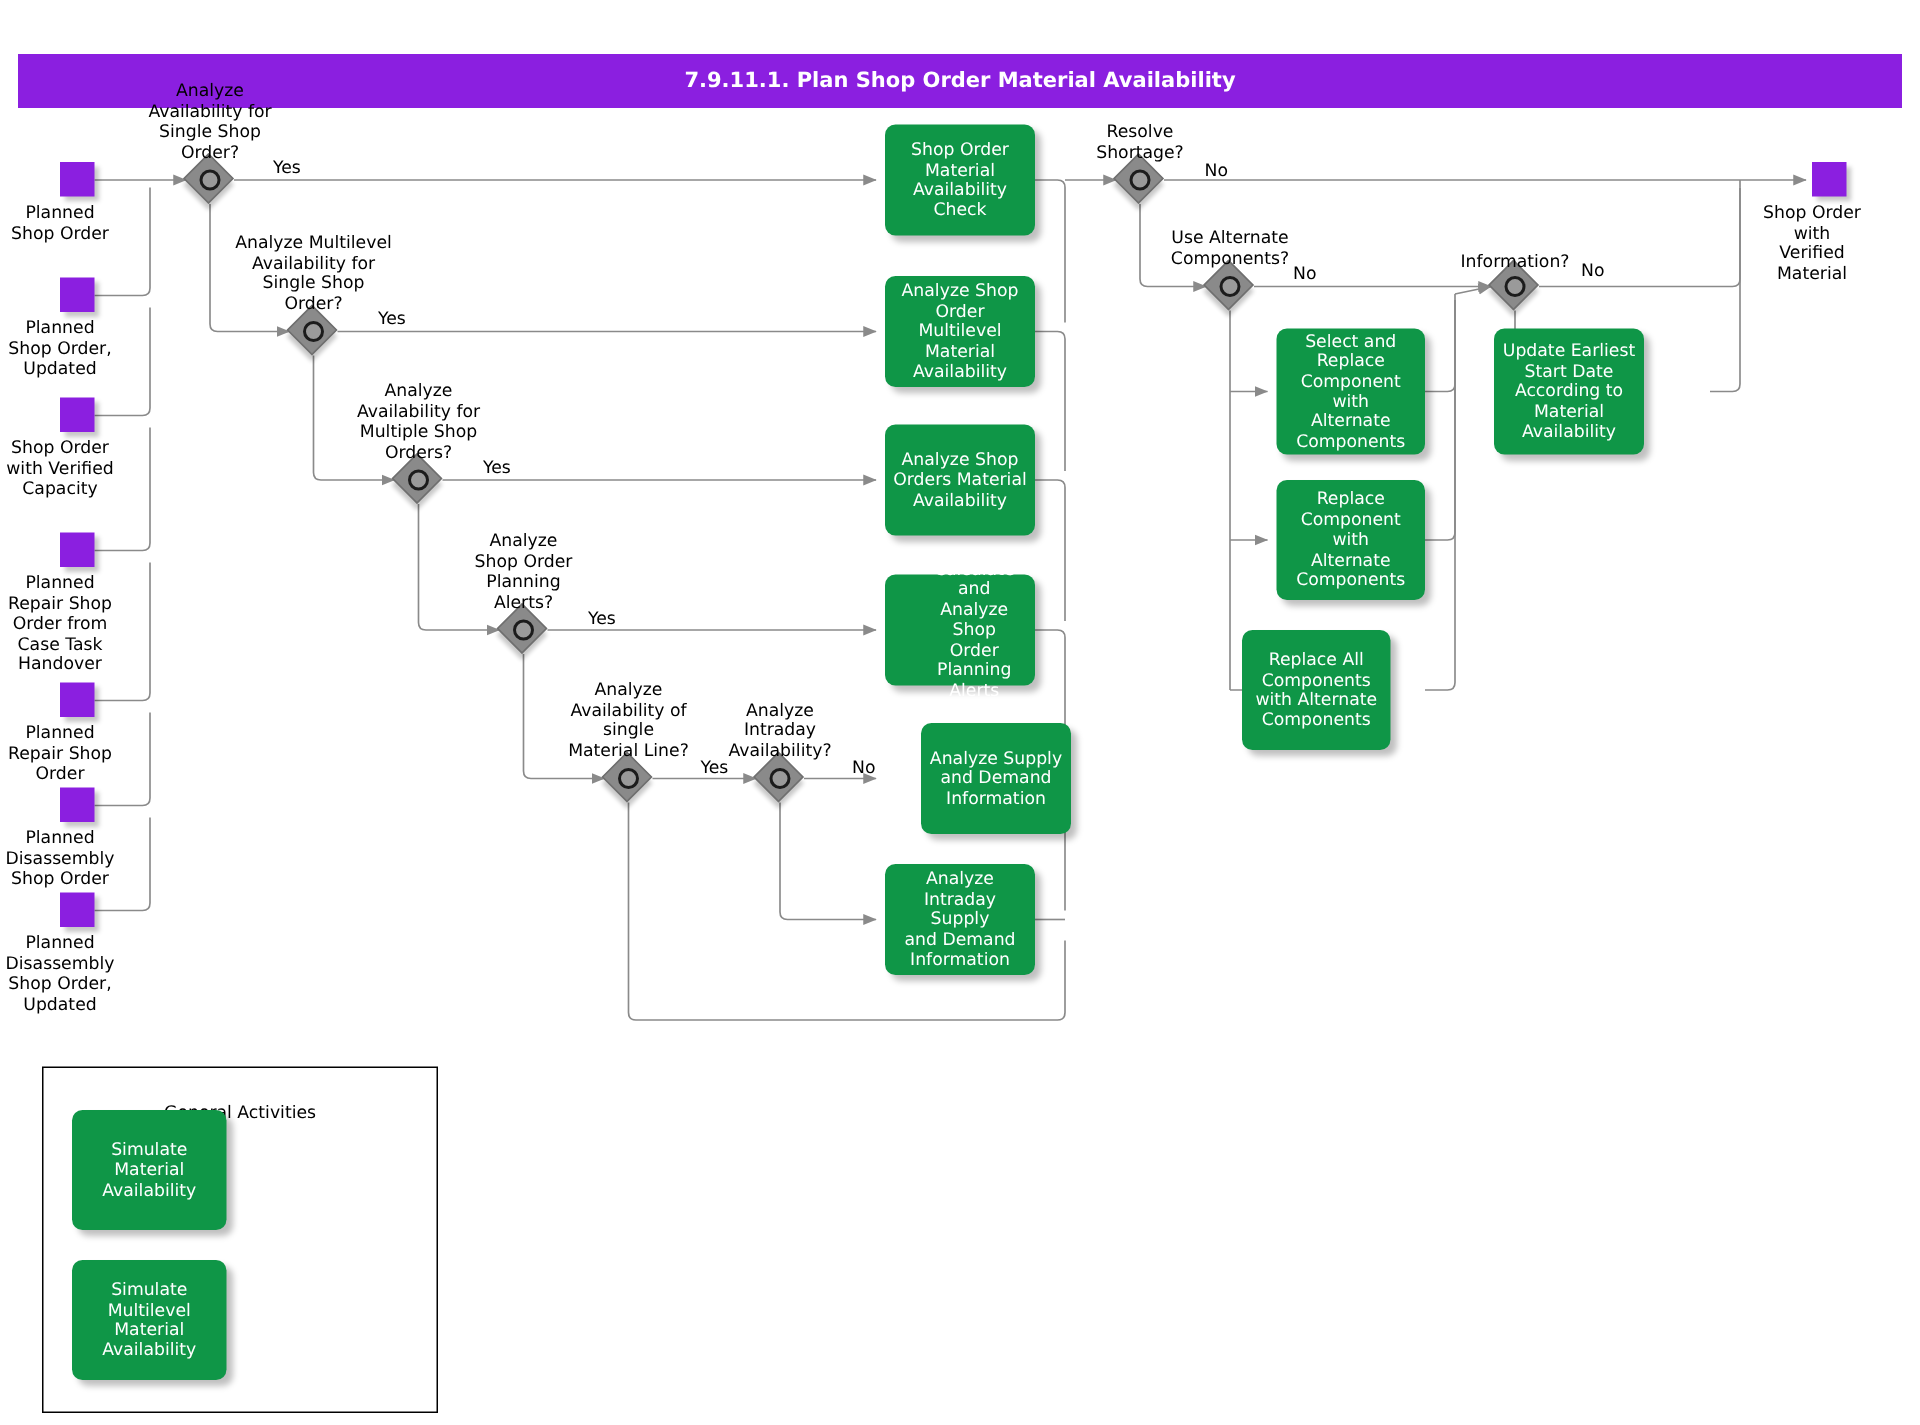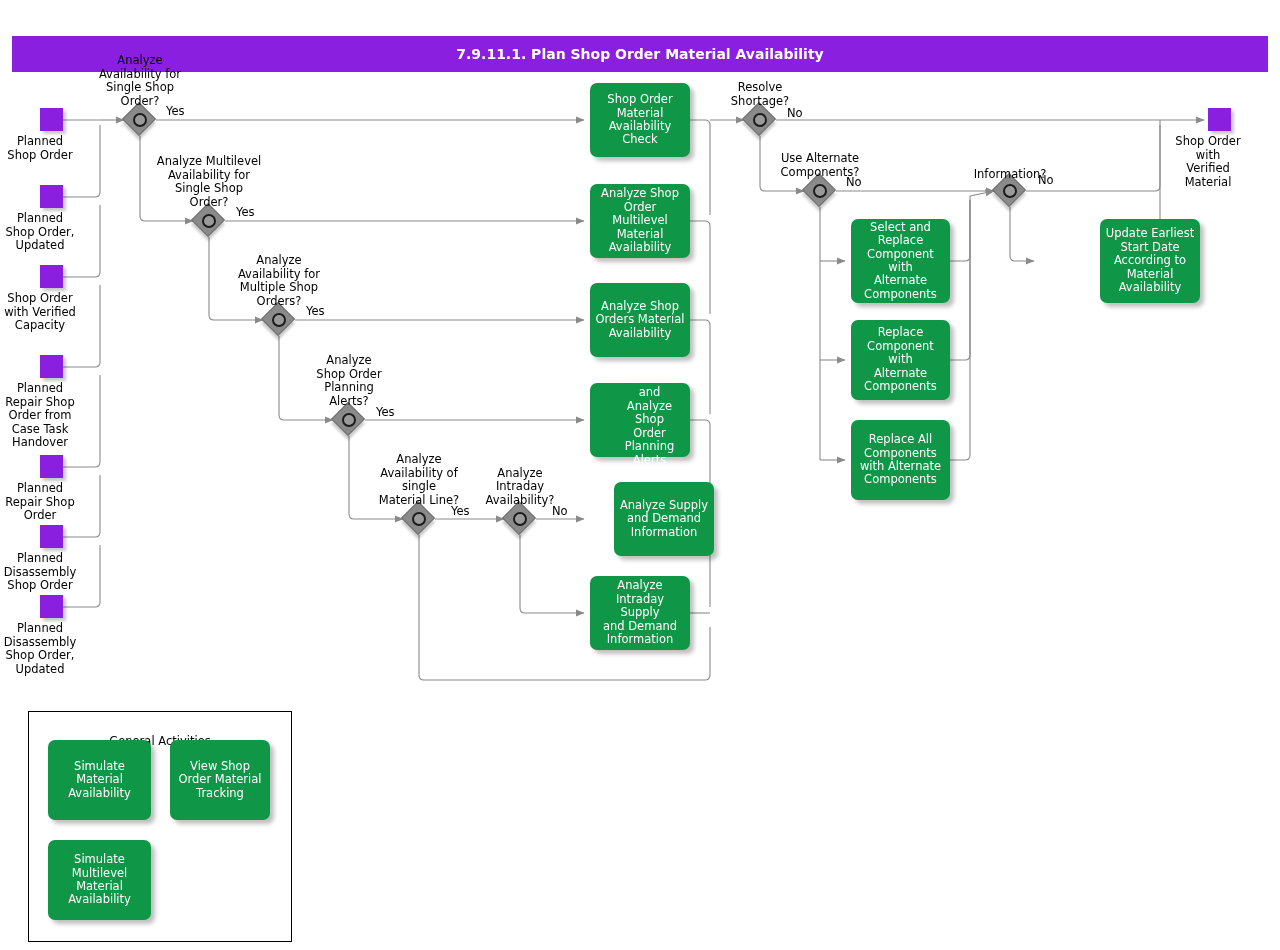--- a/index.html
+++ b/index.html
@@ -48,21 +48,21 @@
   }
   .dec .ring{
     position:absolute;left:9px;top:9px;width:14px;height:14px;border-radius:50%;
     background:#9a9a9a;border:2.2px solid #1c1c1c;box-sizing:border-box;
   }
   .dec .dlbl{
     position:absolute;bottom:28px;left:50%;transform:translateX(-50%);
     width:140px;text-align:center;font-size:11.5px;line-height:13.4px;color:#000;
     white-space:pre-line;
   }
-  .edgelbl{position:absolute;font-size:11.5px;color:#000;white-space:nowrap;}
+  .edgelbl{position:absolute;font-size:11.5px;color:#000;white-space:nowrap;margin-left:16px;}
 
   .groupbox{
     position:absolute;border:1.6px solid #000;background:#fff;box-sizing:border-box;
   }
   .grouptitle{
     position:absolute;left:0;right:0;top:22px;text-align:center;
     font-size:11.5px;color:#000;
   }
 </style>
 </head>
@@ -311,37 +311,34 @@
 
   <div class="act" style="left:851px;top:219px;width:99px;height:84px;">Select and
 Replace
 Component with
 Alternate
 Components</div>
   <div class="act" style="left:851px;top:320px;width:99px;height:80px;">Replace
 Component with
 Alternate
 Components</div>
-  <div class="act" style="left:851px;top:420px;width:99px;height:80px;">Replace All
+  <div class="act" style="left:828px;top:420px;width:99px;height:80px;">Replace All
 Components
 with Alternate
 Components</div>
-  <div class="act" style="left:1100px;top:219px;width:100px;height:84px;">Update Earliest
+  <div class="act" style="left:996px;top:219px;width:100px;height:84px;">Update Earliest
 Start Date
 According to
 Material
 Availability</div>
 
   <div class="groupbox" style="left:28px;top:711px;width:264px;height:231px;">
     <div class="grouptitle">General Activities</div>
   </div>
   <div class="act" style="left:48px;top:740px;width:103px;height:80px;">Simulate
 Material
 Availability</div>
-  <div class="act" style="left:170px;top:740px;width:100px;height:80px;">View Shop
-Order Material
-Tracking</div>
   <div class="act" style="left:48px;top:840px;width:103px;height:80px;">Simulate
 Multilevel
 Material
 Availability</div>
 
 </div>
 
 </body></html>

